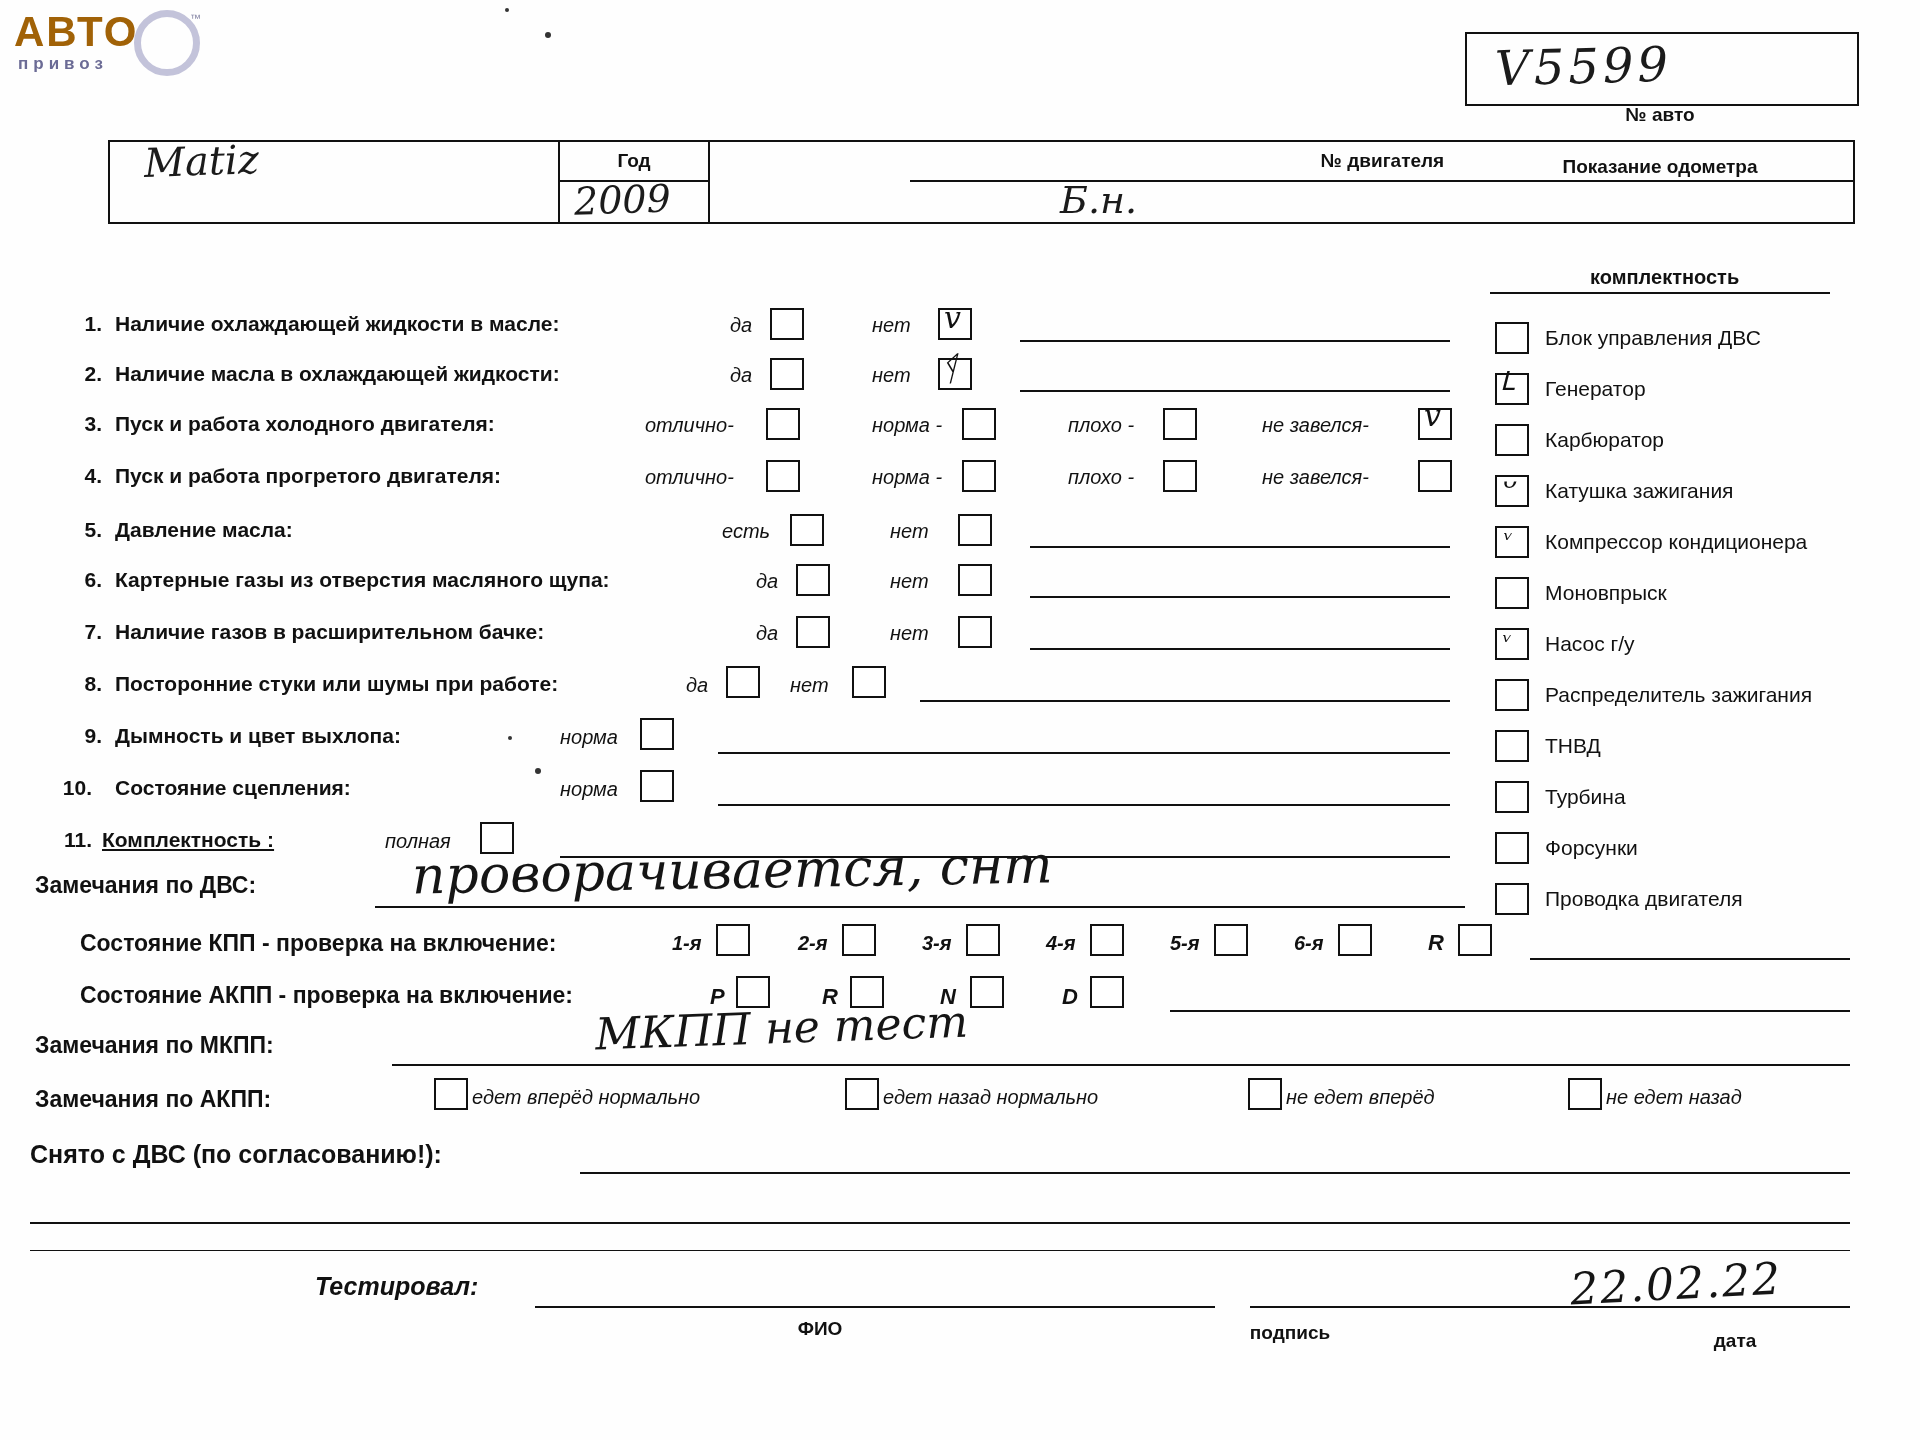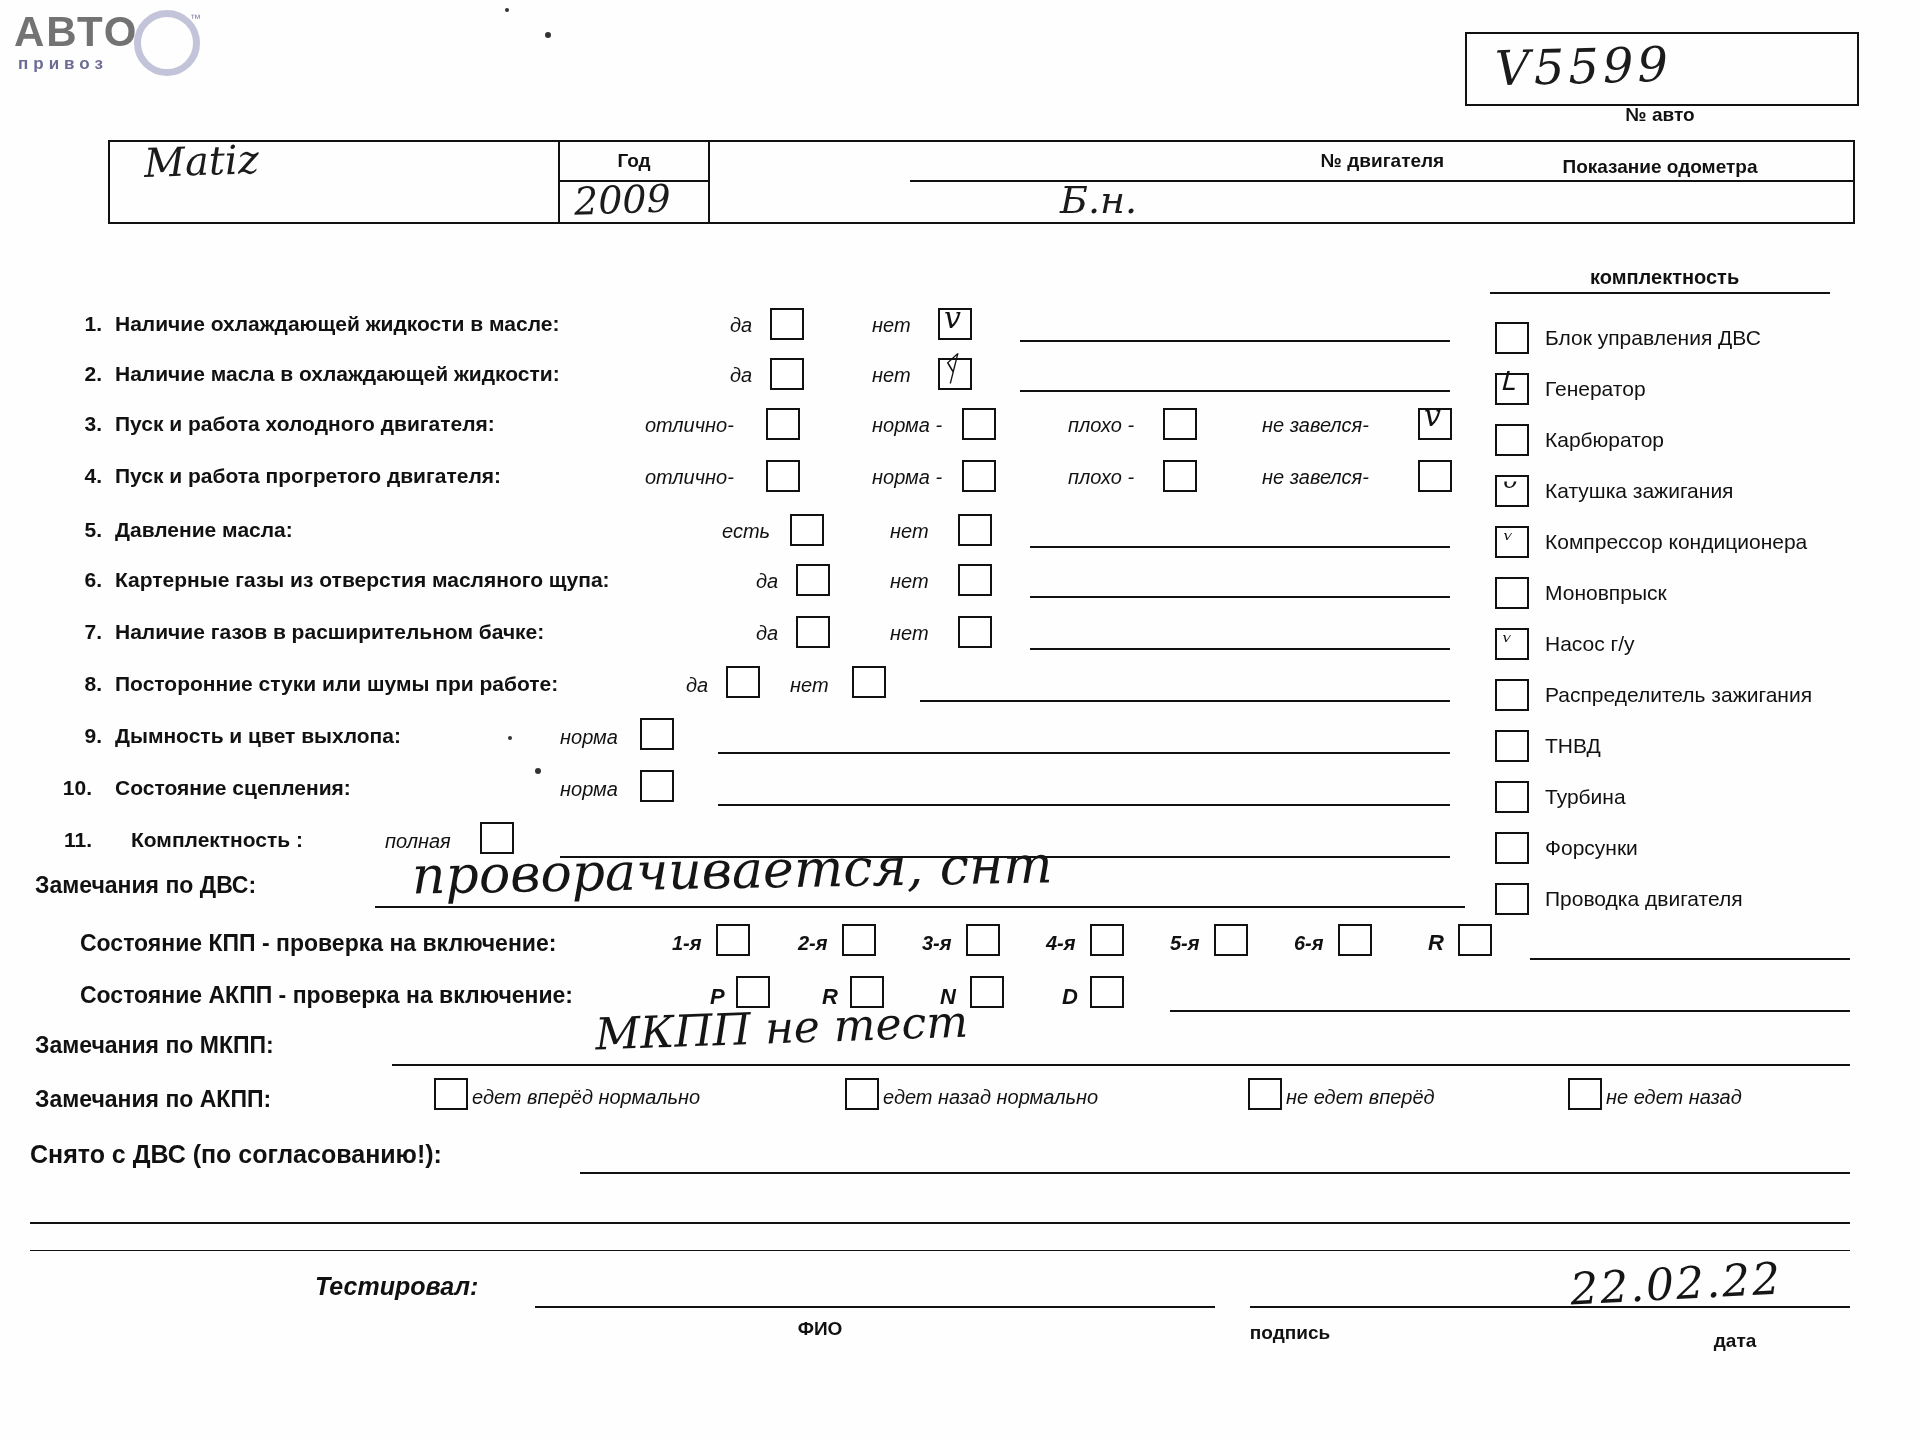--- a/index.html
+++ b/index.html
@@ -14,21 +14,21 @@
   .page{
     position:absolute;inset:0;
     background:#fefefe;
   }
   
   .logo{
     position:absolute;left:14px;top:8px;width:190px;height:80px;
   }
   .logo .badge{
     position:absolute;left:0;top:0;
-    font-size:42px;font-weight:bold;color:#737373;letter-spacing:2px;
+    font-size:42px;font-weight:bold;color:#a16207;letter-spacing:2px;
     font-family:"Liberation Sans", sans-serif;
   }
   .logo .sub{
     position:absolute;left:4px;top:46px;
     font-size:17px;letter-spacing:5px;color:#6b6b95;font-weight:bold;
   }
   .logo .circle{
     position:absolute;left:120px;top:2px;width:52px;height:52px;border-radius:50%;
     border:7px solid #b9b9d4;opacity:.85;
   }
@@ -243,21 +243,21 @@
   <div class="line" style="left:718px;top:752px;width:732px;"></div>
 
   <div class="num" style="left:62px;top:776px;">10.</div>
   <div class="qtext" style="left:115px;top:776px;">Состояние сцепления:</div>
   <div class="speck" style="left:535px;top:768px;width:6px;height:6px;"></div>
   <div class="opt" style="left:560px;top:778px;">норма</div>
   <div class="box" style="left:640px;top:770px;"></div>
   <div class="line" style="left:718px;top:804px;width:732px;"></div>
 
   <div class="num" style="left:62px;top:828px;">11.</div>
-  <div class="qtext" style="left:131px;top:828px;">Комплектность :</div>
+  <div class="qtext" style="left:102px;top:828px;text-decoration:underline;">Комплектность :</div>
   <div class="opt" style="left:385px;top:830px;">полная</div>
   <div class="box" style="left:480px;top:822px;"></div>
   <div class="line" style="left:560px;top:856px;width:890px;"></div>
 
   <div class="komp-title">комплектность</div>
   <div class="komp-line"></div>
 
   <div class="kbox" style="top:322px;"></div>
   <div class="klabel" style="top:326px;">Блок управления ДВС</div>
   <div class="tick" style="left:1500px;top:314px;font-size:26px;"></div>

